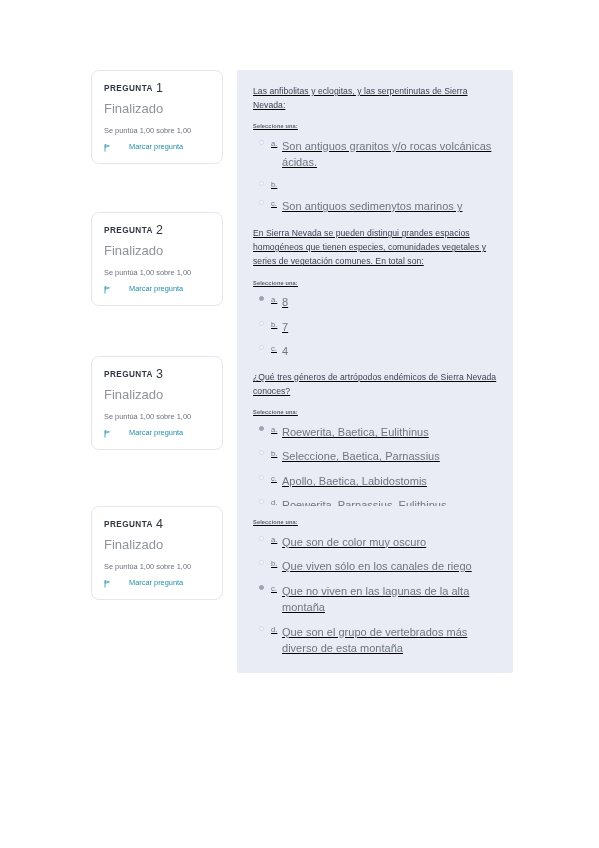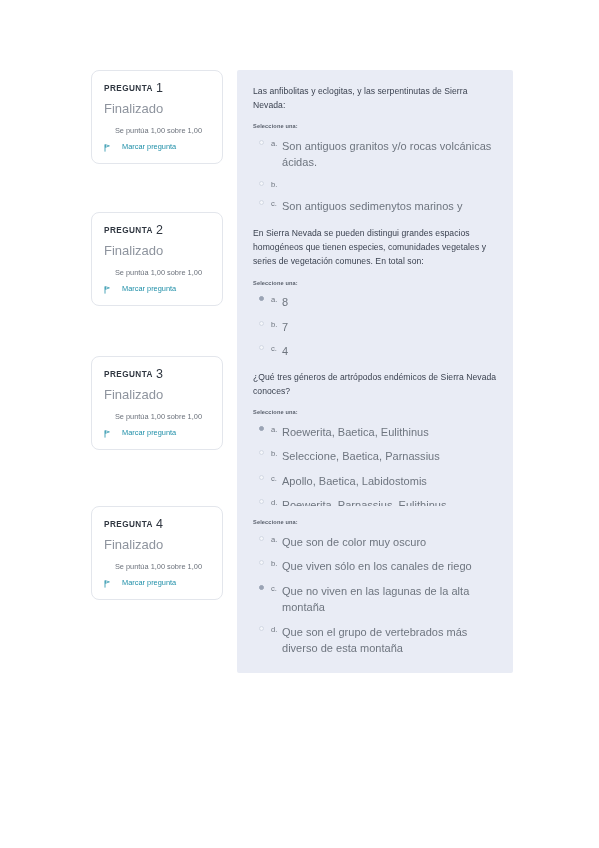--- a/index.html
+++ b/index.html
@@ -60,26 +60,25 @@
     font-size: 13px;
     color: #8e949e;
     margin: 0 0 6px 0;
     line-height: 1.1;
   }
   .card-grade {
     font-size: 7.4px;
     color: #6c727c;
     margin: 11px 0 8px 0;
     line-height: 1.1;
-    text-align: right;
   }
   .card-flag {
     display: flex;
     align-items: center;
-    gap: 12px;
+    gap: 19px;
     font-size: 7.4px;
     color: #1f8fa8;
     line-height: 1.1;
     cursor: pointer;
   }
   .flag-icon {
     display: inline-block;
     width: 6px;
     height: 7px;
     flex: 0 0 auto;
@@ -89,20 +88,21 @@
 
   
   .question-panel {
     position: absolute;
     left: 237px;
     width: 276px;
     box-sizing: border-box;
     background: #e9ecf5;
     border-radius: 2px;
     padding: 14px 16px 16px 16px;
+    text-decoration: underline;
   }
   .question-text {
     font-size: 8.6px;
     line-height: 1.65;
     color: #3b4250;
     margin: 0 0 12px 0;
     letter-spacing: 0.05px;
   }
   .answer-label {
     font-size: 5.6px;

